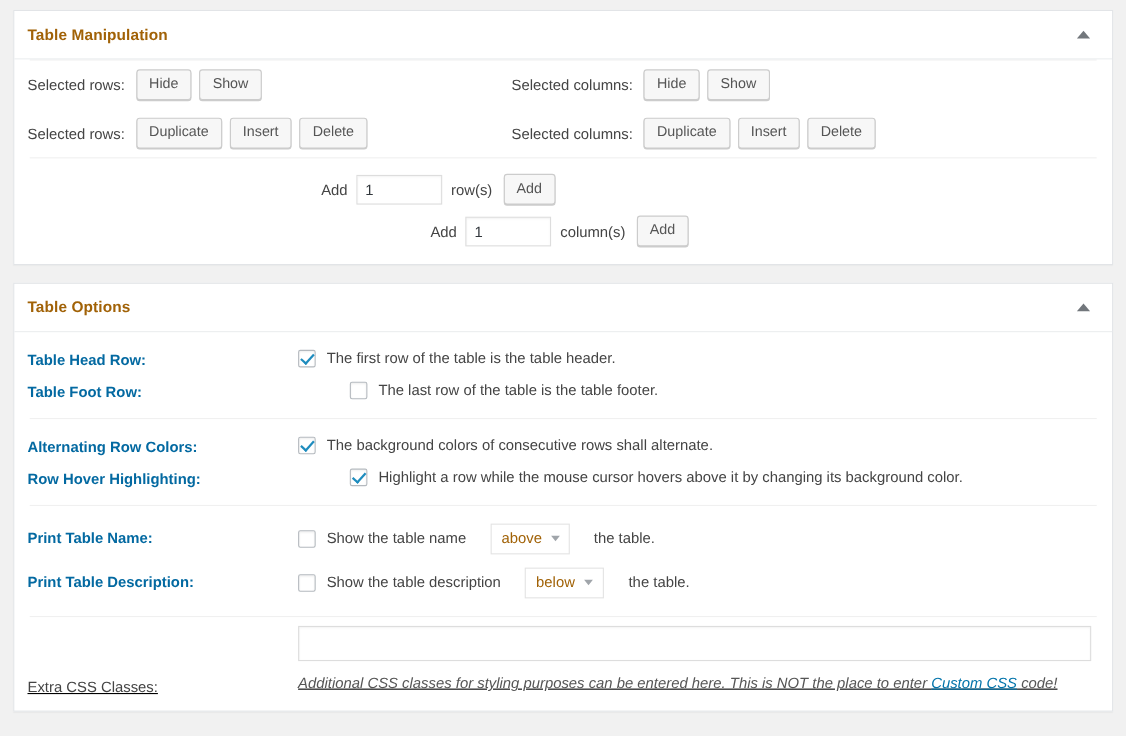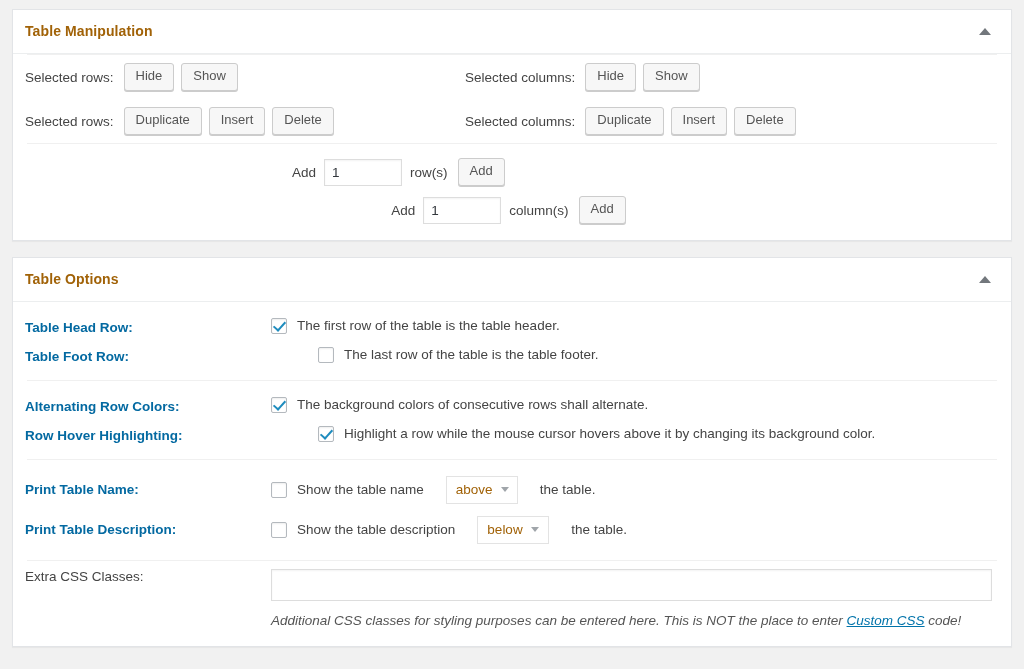--- a/index.html
+++ b/index.html
@@ -167,21 +167,21 @@
     cursor: default;
   }
   .sel .caret {
     margin-left: 8px;
     width: 0; height: 0;
     border-left: 4px solid transparent;
     border-right: 4px solid transparent;
     border-top: 5px solid #a0a5aa;
   }
 
-  .css-row { display: flex; padding: 8px 0 14px 12px; align-items: flex-start; }
+  .css-row { display: flex; padding: 8px 0 14px 12px; align-items: flex-end; text-decoration: underline; }
   .css-label {
     width: 246px;
     font-size: 13.5px;
     color: #444;
   }
   .css-right { flex: 1; }
   .css-input {
     display: block;
     width: 721px;
     height: 32px;

